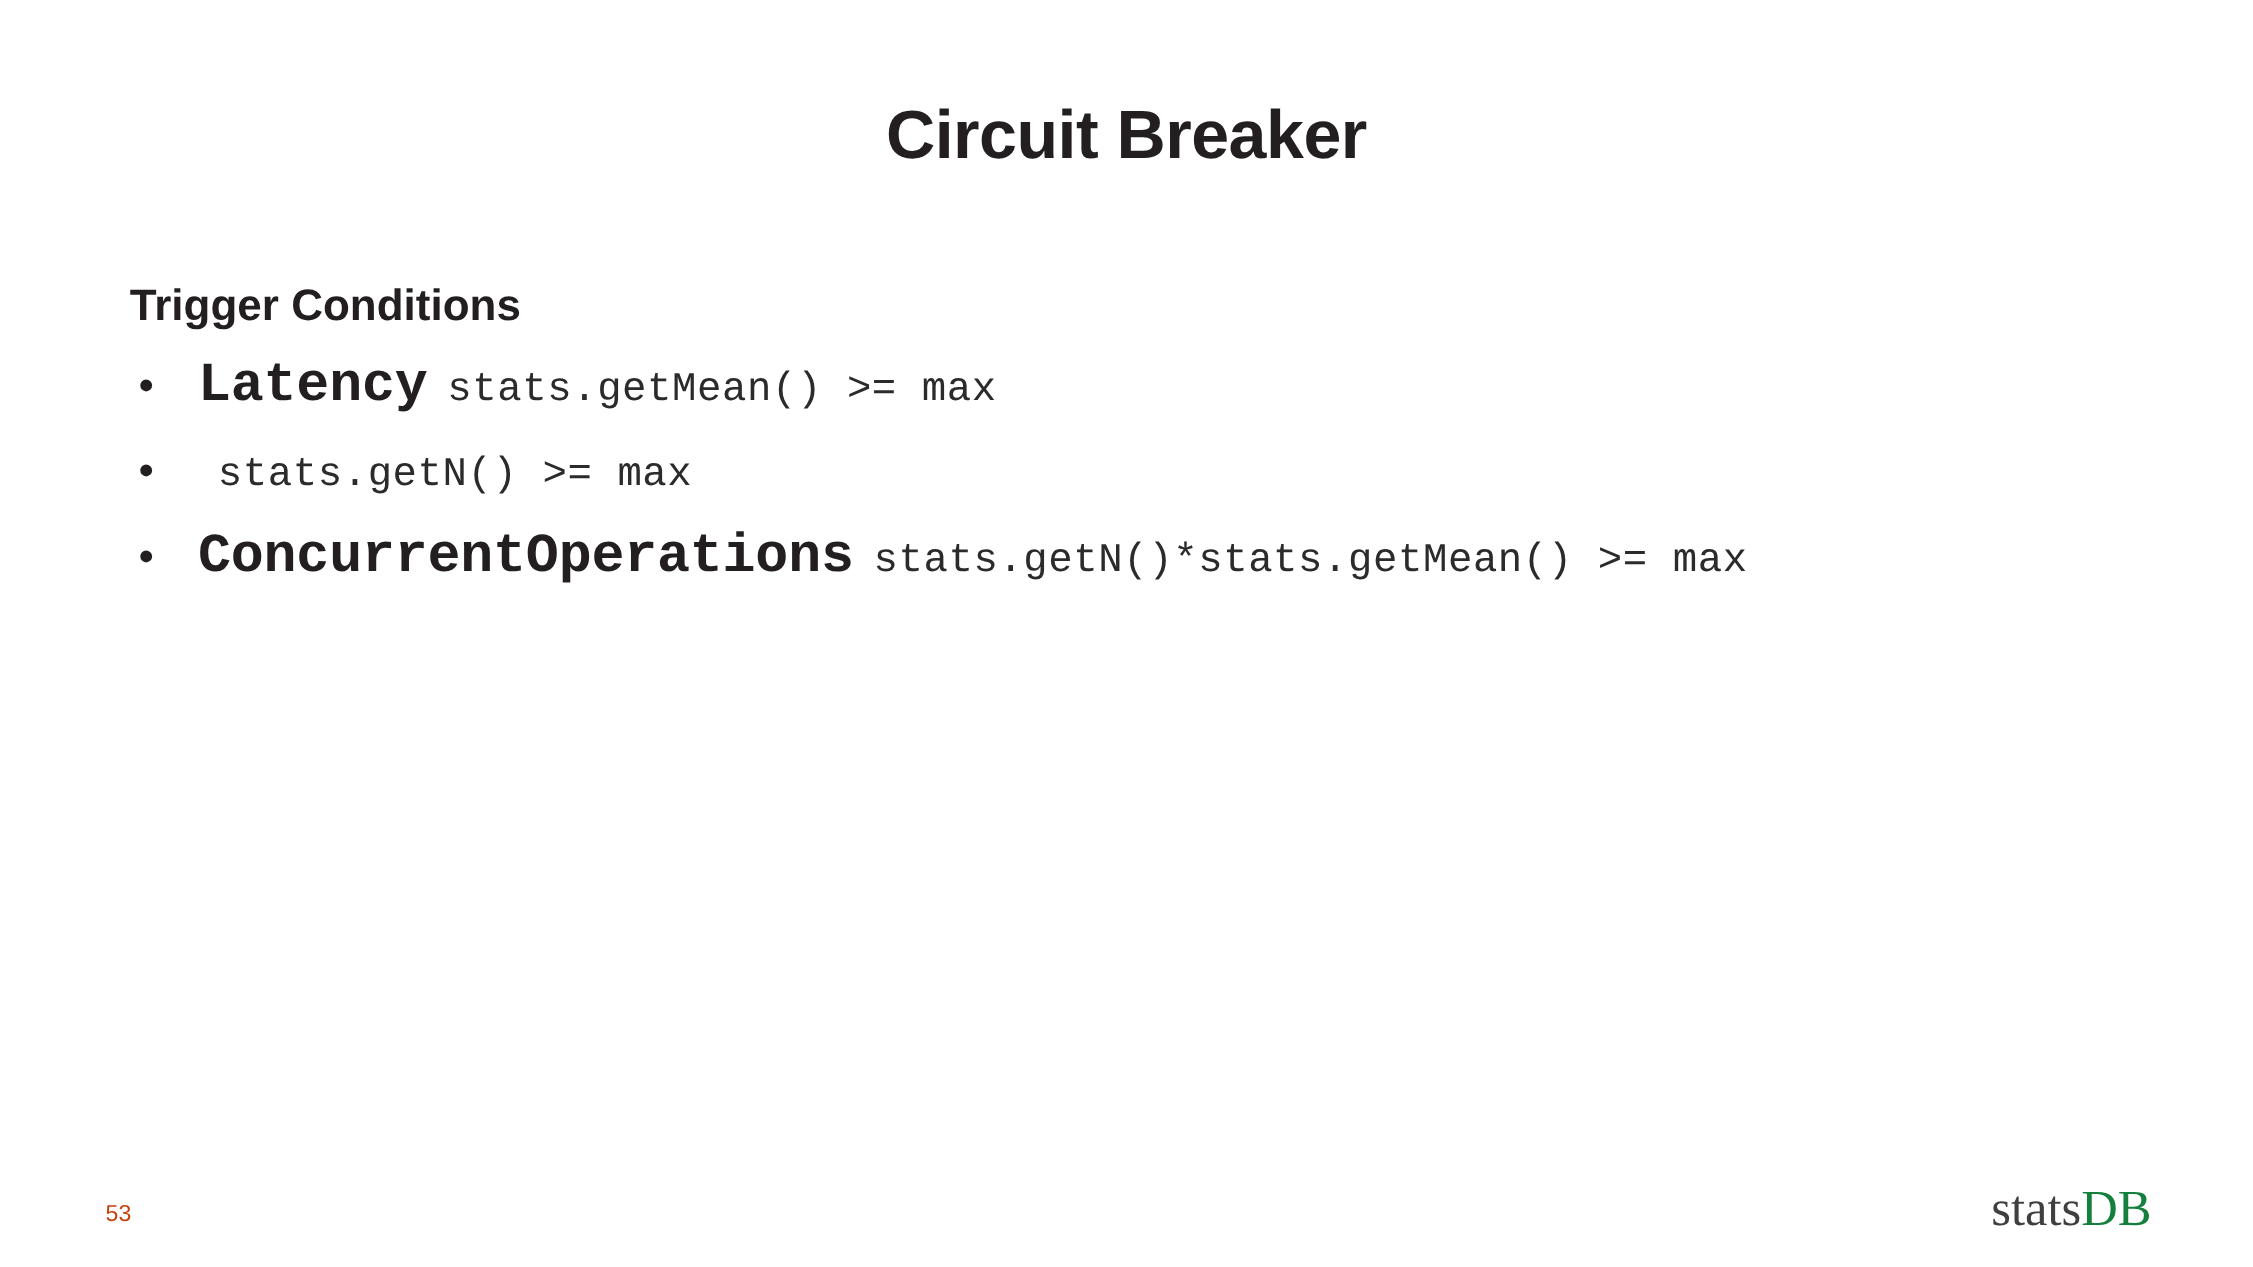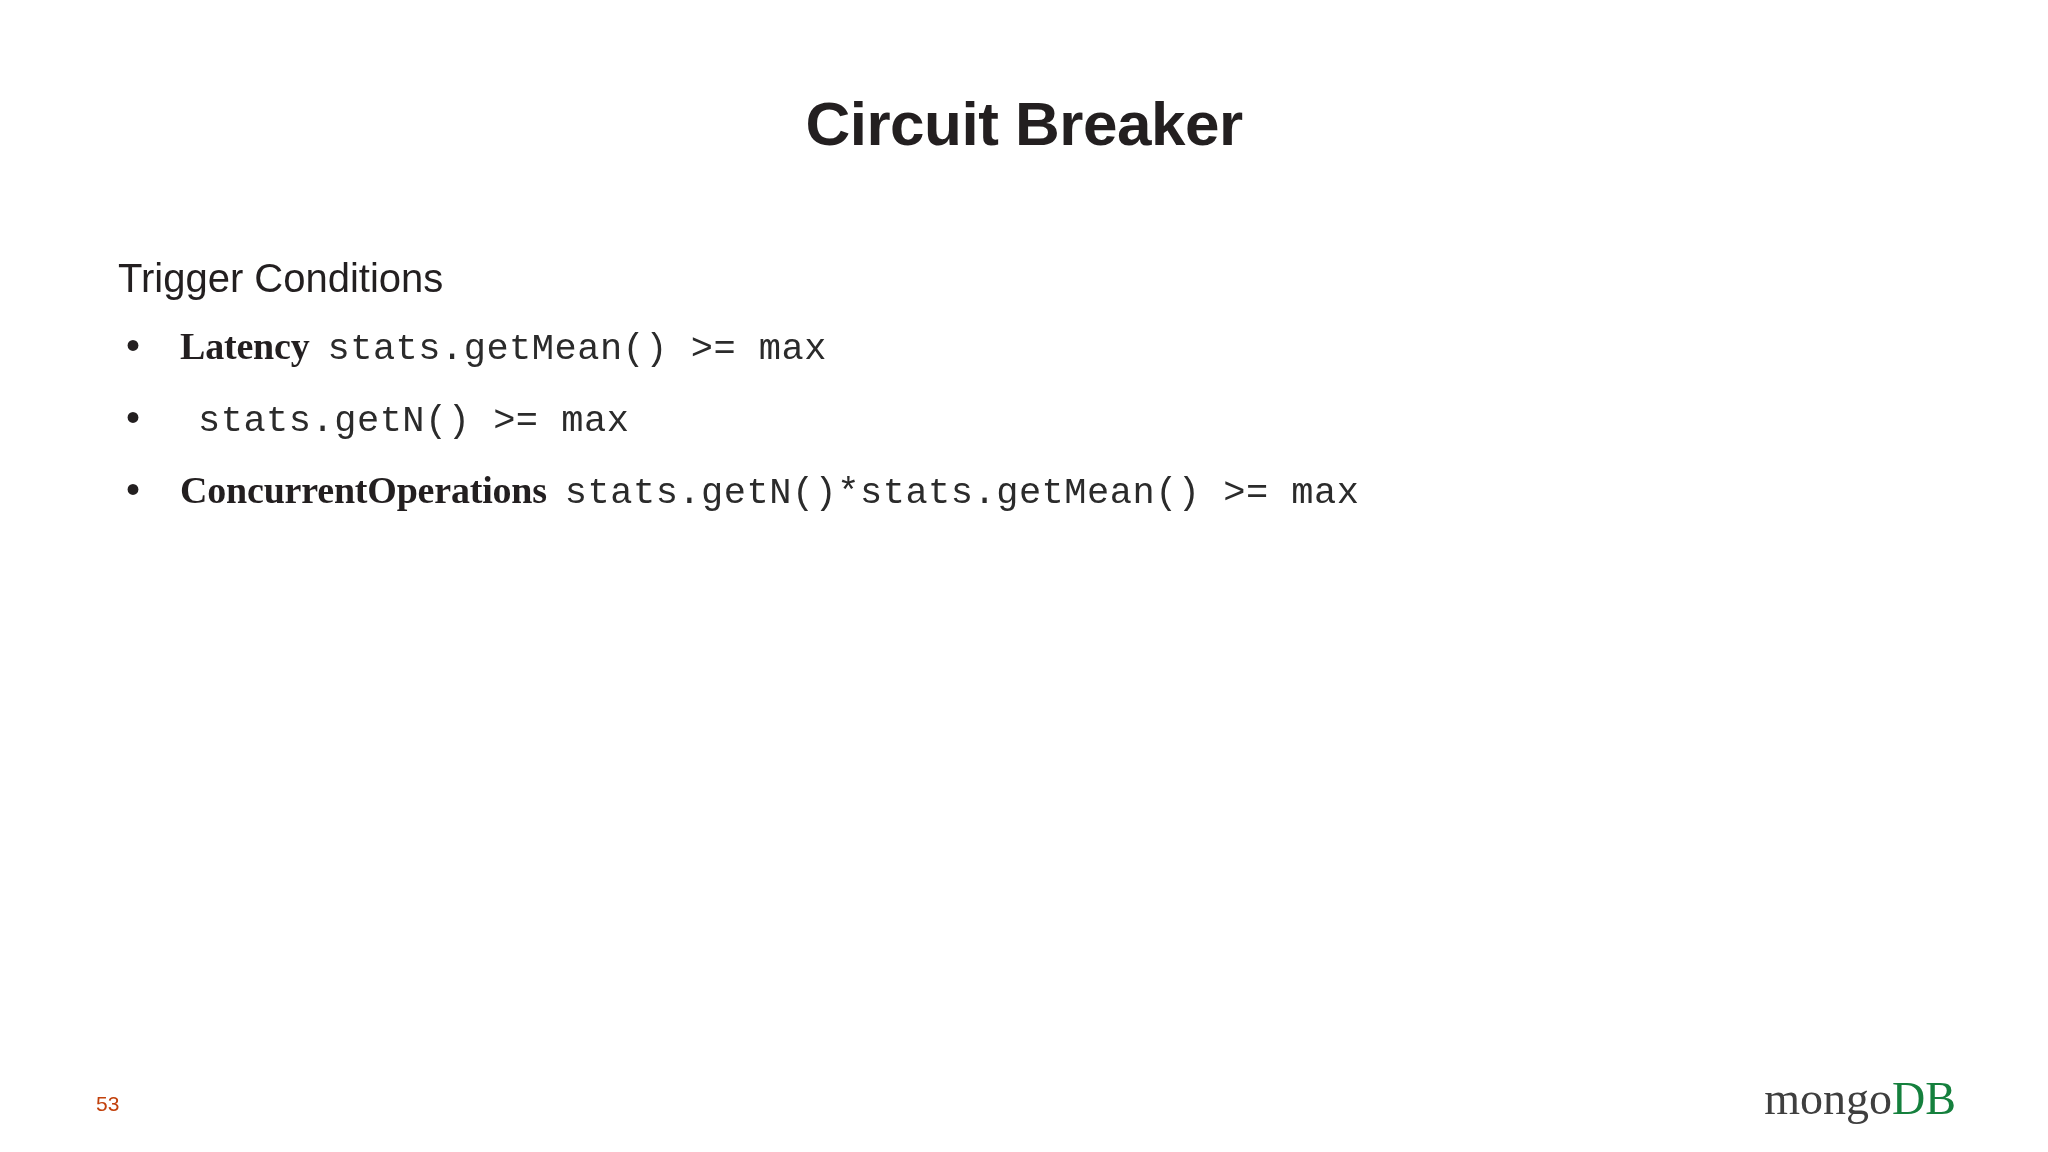--- a/index.html
+++ b/index.html
@@ -42,21 +42,21 @@
   
   .body-block {
     position: absolute;
     top: 255px;
     left: 118px;
     width: 1840px;
   }
 
   .section-header {
     font-family: "Liberation Sans", sans-serif;
-    font-weight: normal;
+    font-weight: bold;
     font-size: 40px;
     line-height: 1.15;
     color: #231f20;
     margin: 0 0 18px 0;
   }
 
   .bullet-list {
     list-style: none;
     margin: 0;
     padding: 0;
@@ -75,23 +75,23 @@
     width: 62px;
     font-size: 40px;
     line-height: 1.30;
     color: #231f20;
     text-align: left;
     padding-left: 8px;
     box-sizing: border-box;
   }
 
   .bullet-label {
-    font-family: Liberation Serif, serif;
+    font-family: Liberation Mono, monospace;
     font-weight: bold;
-    font-size: 38px;
+    font-size: 50px;
     color: #231f20;
     letter-spacing: -0.2px;
   }
 
   .bullet-code {
     font-family: "Liberation Mono", "DejaVu Sans Mono", monospace;
     font-weight: normal;
     font-size: 37px;
     color: #2b2b2b;
     padding-left: 18px;
@@ -150,16 +150,16 @@
         <span class="bullet-label">ConcurrentOperations</span>
         <span class="bullet-code">stats.getN()*stats.getMean() &gt;= max</span>
       </li>
 
     </ul>
   </div>
 
   <div class="page-number">53</div>
 
   <div class="logo">
-    <span class="logo-mongo">mongo</span><span class="logo-db">DB</span>
+    <span class="logo-mongo">stats</span><span class="logo-db">DB</span>
   </div>
 
 </div>
 
 </body></html>

